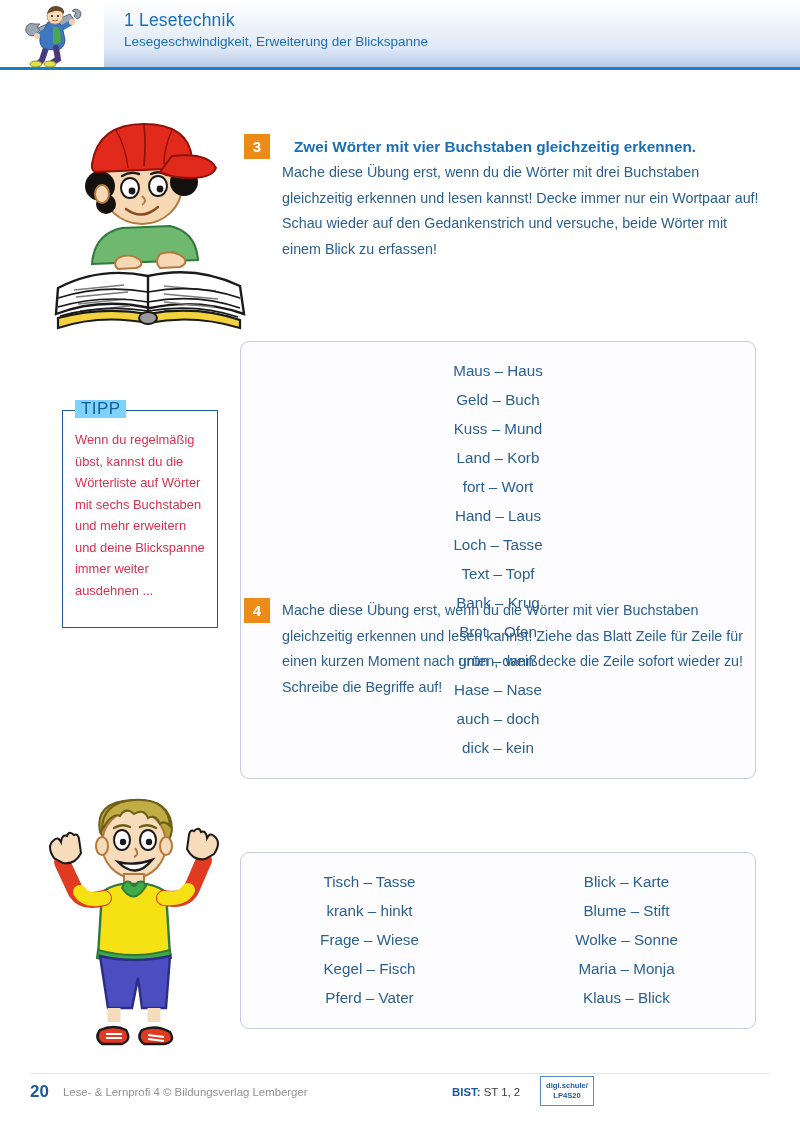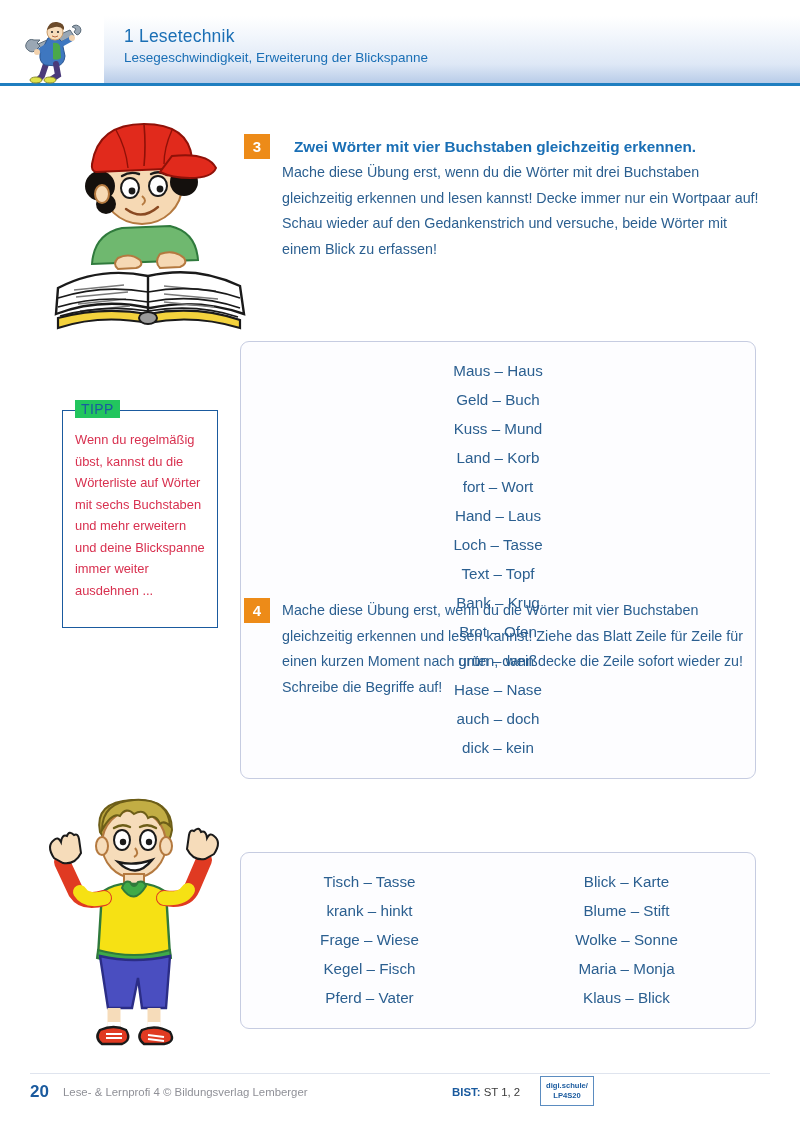--- a/index.html
+++ b/index.html
@@ -11,21 +11,21 @@
     width: 800px;
     height: 1131px;
     position: relative;
     font-family: "Liberation Sans", sans-serif;
     overflow: hidden;
   }
 
   
   .header {
     position: absolute;
-    left: 0; top: 16px;
+    left: 0; top: 0;
     width: 800px;
     height: 72px;
   }
   .header-band {
     position: absolute;
     left: 104px; top: 0;
     width: 696px; height: 67px;
     background: linear-gradient(to bottom, #ffffff 0%, #f3f7fc 28%, #dee8f6 72%, #b8cce8 100%);
   }
   .header-rule {
@@ -129,23 +129,23 @@
     left: 62px; top: 410px;
     width: 156px;
     height: 218px;
     box-sizing: border-box;
     border: 1.8px solid #1a5a9e;
     background: #ffffff;
   }
   .tipp-label {
     position: absolute;
     left: 12px; top: -11px;
-    background: #22c55e;
+    background: #7dd3fc;
     padding: 0 6px;
-    font-size: 14px;
+    font-size: 17px;
     color: #1a5a9e;
     letter-spacing: 0.4px;
     line-height: 18px;
   }
   .tipp-text {
     padding: 18px 12px 0 12px;
     font-size: 12.9px;
     color: #d8304f;
     line-height: 21.5px;
   }

